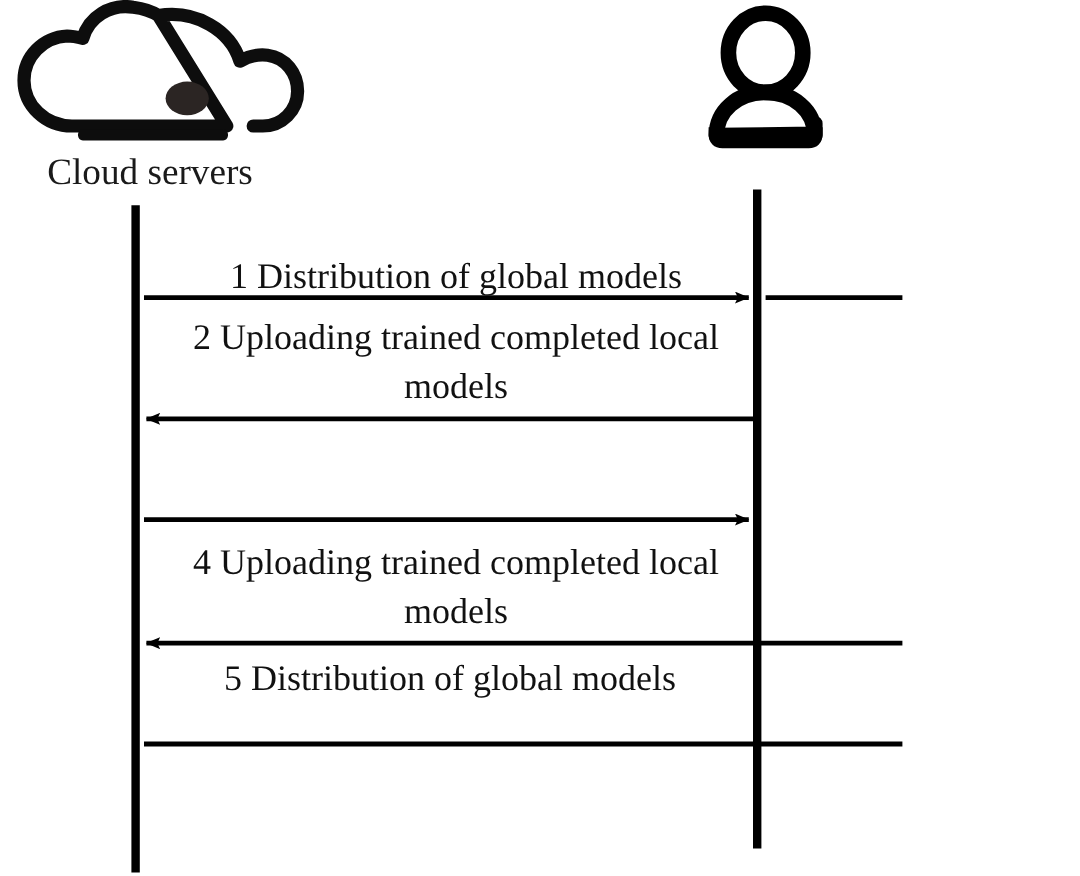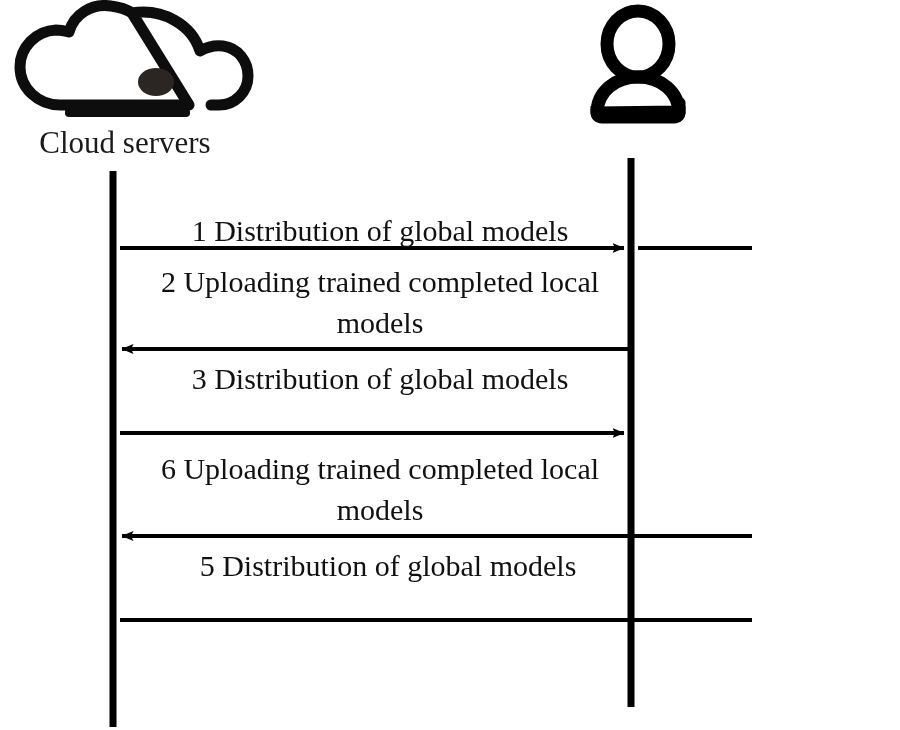--- a/index.html
+++ b/index.html
@@ -126,19 +126,18 @@
 
   <div class="actor-label" style="left:0px; top:126px; width:250px;">Cloud servers</div>
 
 
   <div class="actor-label" style="left:745px; top:126px; width:200px;">Client2</div>
 
   <div class="msg-label" style="left:155px; top:174px; width:450px;margin-top:36px;">1 Distribution of global models</div>
 
   <div class="msg-label" style="left:155px; top:261px; width:450px;">2 Uploading trained completed local models</div>
 
-  <div class="msg-label" style="left:155px; top:358px; width:450px;">3 Distribution of global models</div>
 
-  <div class="msg-label" style="left:145px; top:448px; width:470px;">6 Uploading trained completed local models</div>
+  <div class="msg-label" style="left:145px; top:448px; width:470px;">4 Uploading trained completed local models</div>
 
-  <div class="msg-label" style="left:168px; top:545px; width:440px;">5 Distribution of global models</div>
+  <div class="msg-label" style="left:155px; top:545px; width:440px;">5 Distribution of global models</div>
 
 </div>
 
 </body></html>

